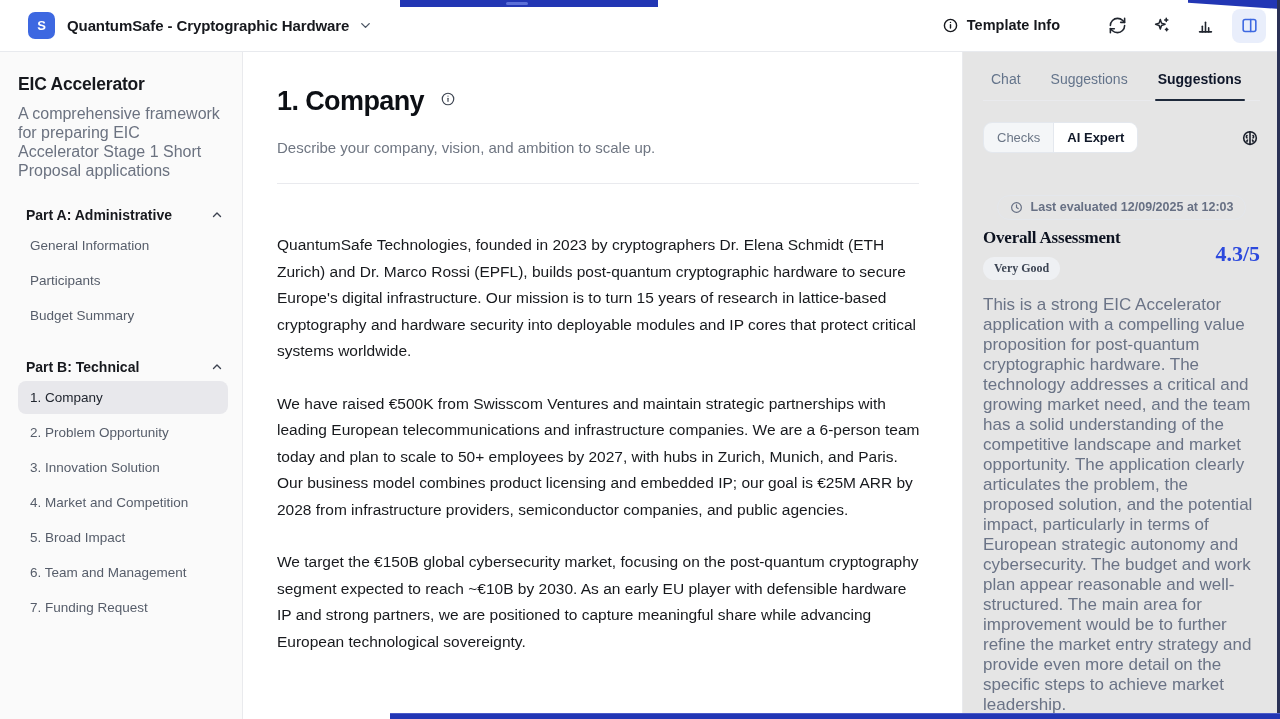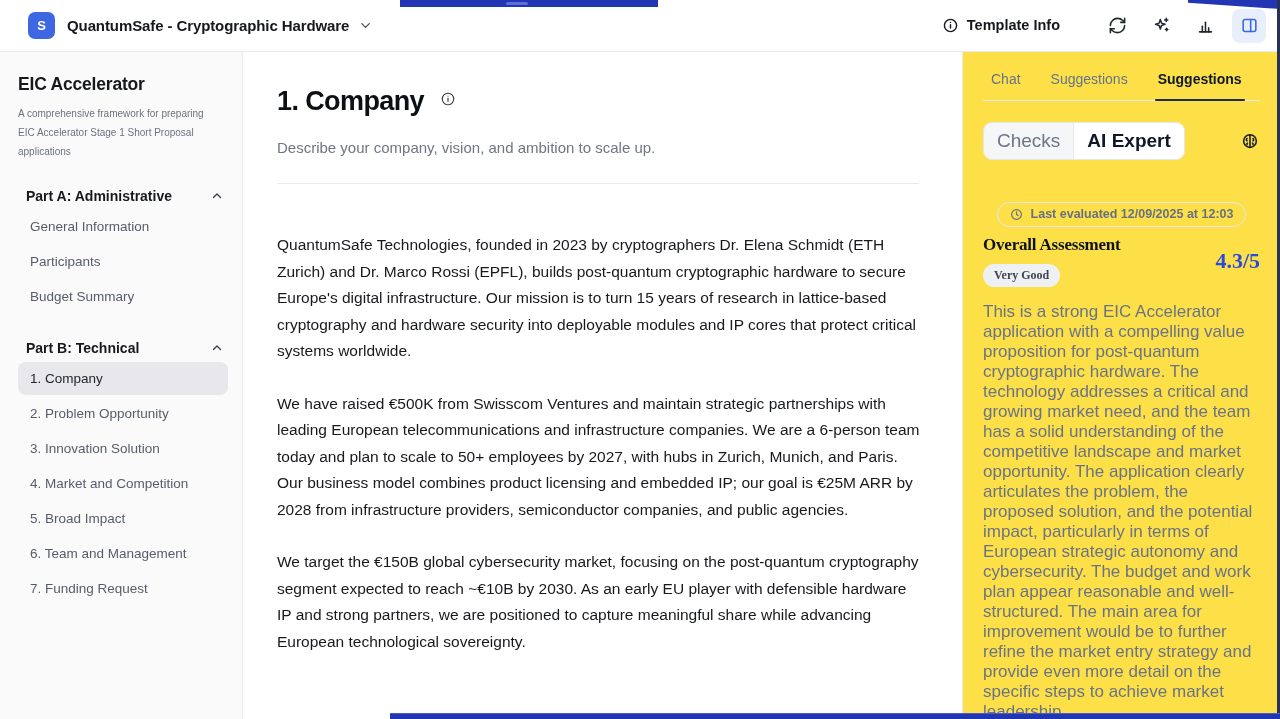--- a/index.html
+++ b/index.html
@@ -30,21 +30,21 @@
 
   
   .content-row { display:flex; height:667px; }
 
   
   .sidebar {
     width:243px; flex-shrink:0; background:#fafafa;
     border-right:1px solid #e9eaed; padding:14px 14px 0 18px;
   }
   .sidebar-title { font-size:17.5px; font-weight:700; color:#16181d; margin:8px 0 0; letter-spacing:-0.2px; }
-  .sidebar-desc { font-size:10px; color:#6b7280; line-height:19px; margin-top:9px; width:205px; }
+  .sidebar-desc { font-size:16px; color:#6b7280; line-height:19px; margin-top:9px; width:205px; }
   .section-header { display:flex; align-items:center; justify-content:space-between; margin:27px 4px 6px 8px; }
   .section-label { font-size:14px; font-weight:700; color:#16181d; }
   .section-chevron { color:#3c4250; display:flex; }
   .nav-item {
     font-size:13.5px; color:#565d6a; padding:9px 12px; border-radius:8px;
     margin:2px 0; cursor:default;
   }
   .nav-item.active { background:#e8e8ec; color:#21262f; }
 
   
@@ -52,31 +52,31 @@
   .heading-row { display:flex; align-items:center; gap:16px; }
   .main-heading { font-size:27px; font-weight:700; color:#0c0f14; margin:0; letter-spacing:-0.6px; }
   .heading-info { color:#3f4653; display:flex; margin-top:-6px; }
   .main-subtitle { margin-top:22px; font-size:15px; color:#6f7682; }
   .main-divider { margin-top:27px; border-bottom:1px solid #e9eaee; width:642px; }
   .paragraphs { width:643px; font-size:15.5px; line-height:26.5px; color:#17191d; }
   .paragraphs p { margin:26px 0 0; }
   .paragraphs p:first-child { margin-top:48px; }
 
   
-  .panel { width:318px; flex-shrink:0; background:#fde047; border-left:1px solid #e9eaed; padding:0 20px; }
+  .panel { width:318px; flex-shrink:0; background:#e5e5e5; border-left:1px solid #e9eaed; padding:0 20px; }
   .tabs { display:flex; gap:30px; padding-left:8px; border-bottom:1px solid #e9eaed; height:49px; }
   .tab { display:flex; align-items:flex-end; padding-bottom:13px; font-size:14px; color:#64748b; position:relative; cursor:default; }
   .tab.active { color:#0f172a; font-weight:700; }
   .tab.active::after {
     content:""; position:absolute; left:-3px; right:-3px; bottom:-1px;
     height:2.5px; background:#1e293b; border-radius:2px;
   }
   .seg-row { margin-top:21px; display:flex; align-items:center; justify-content:space-between; }
   .segmented { display:inline-flex; border:1px solid #e4e8ee; border-radius:9px; background:#f4f6f8; overflow:hidden; }
-  .seg { padding:7px 13px; font-size:19px; color:#6b7686; }
+  .seg { padding:7px 13px; font-size:13px; color:#6b7686; }
   .seg.active { background:#fff; color:#101828; font-weight:700; border-left:1px solid #e4e8ee; }
   .brain-btn { color:#1a1f2b; display:flex; }
 
   .last-eval {
     margin:42px auto 0; display:flex; width:fit-content; align-items:center; gap:8px;
     padding:4px 12px 5px; border:1px solid #e4e7ec; border-radius:14px;
     color:#677084; font-size:12.5px; font-weight:600; white-space:nowrap;
   }
   .assess-head { margin-top:8px; display:flex; justify-content:space-between; align-items:center;font-family:Liberation Serif, serif; }
   .assess-title { font-size:17px; font-weight:700; color:#0c1220; letter-spacing:-0.2px; margin:0; }

